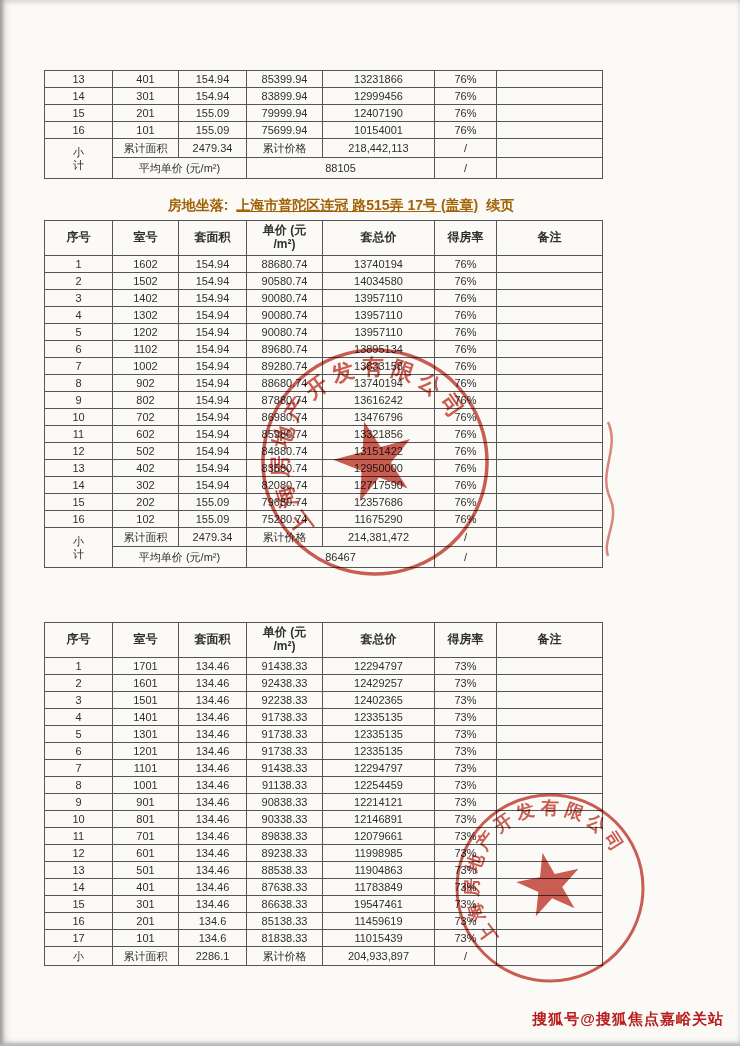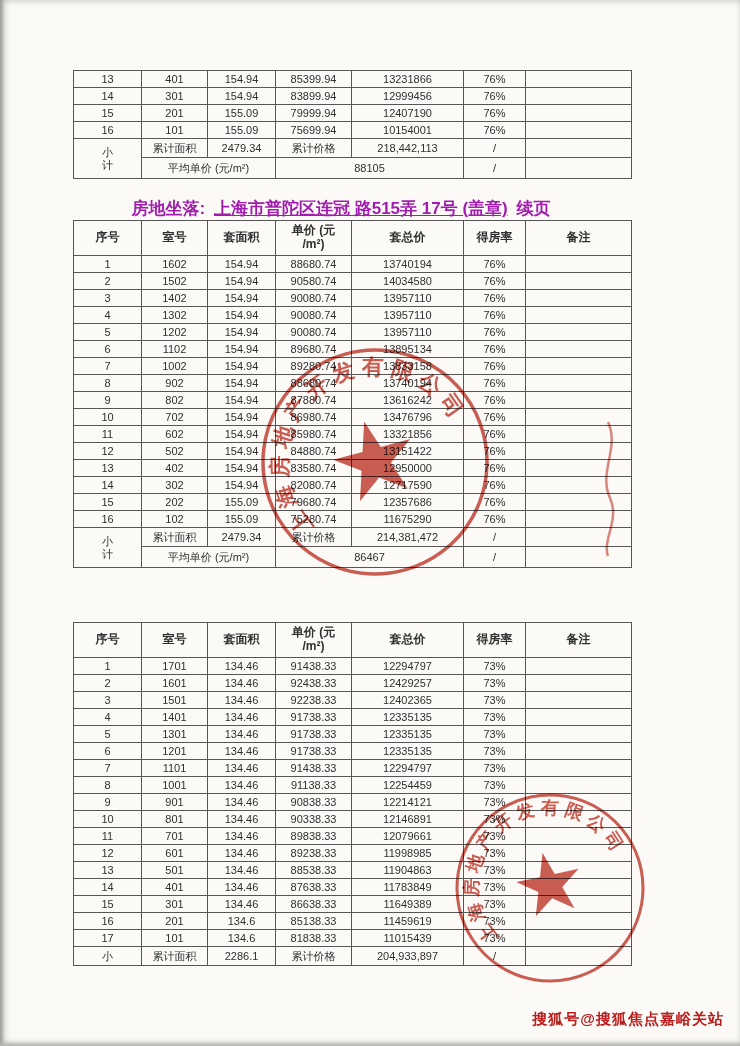--- a/index.html
+++ b/index.html
@@ -11,34 +11,34 @@
   }
   .page{
     position:absolute;inset:0;background:#fbfaf7;
     box-shadow:inset 5px 0 7px rgba(0,0,0,.16), inset 0 -4px 6px rgba(0,0,0,.10), inset 0 3px 4px rgba(0,0,0,.05);
   }
   .edge-left{position:absolute;left:0;top:0;width:5px;height:100%;
     background:linear-gradient(90deg,#9f9e9a,rgba(159,158,154,0));}
   .edge-bottom{position:absolute;left:0;bottom:0;width:100%;height:5px;
     background:linear-gradient(0deg,#b5b4b0,rgba(181,180,176,0));}
   table.sheet{
-    position:absolute;left:73px;border-collapse:collapse;table-layout:fixed;
+    position:absolute;left:44px;border-collapse:collapse;table-layout:fixed;
     width:558px;font-size:11px;color:#2f2f2f;
   }
   .sheet td,.sheet th{
     border:1px solid #565656;text-align:center;vertical-align:middle;
     padding:0 1px;height:16px;line-height:1.15;overflow:hidden;white-space:nowrap;
   }
   .sheet thead th{font-weight:bold;font-size:12px;height:34px;white-space:pre-line;}
   .sheet .sum td{height:18px;}
   .sheet .avg td{height:20px;}
   .stack{white-space:pre-line !important;line-height:1.5;}
   .tbl-title{
     position:absolute;left:62px;width:558px;text-align:center;
-    font-size:17px;font-weight:bold;color:#a21caf;white-space:nowrap;
+    font-size:14px;font-weight:bold;color:#a16207;white-space:nowrap;
   }
   .tbl-title .addr{text-decoration:underline;margin:0 4px;}
   .stamp{position:absolute;mix-blend-mode:multiply;opacity:.82;pointer-events:none;}
   .watermark{
     position:absolute;right:16px;top:1010px;font-size:15px;font-weight:bold;
     color:#b91c1c;letter-spacing:1px;white-space:nowrap;
   }
 </style>
 </head>
 <body>
@@ -457,21 +457,21 @@
           <td>87638.33</td>
           <td>11783849</td>
           <td>73%</td>
           <td></td>
         </tr>
         <tr>
           <td>15</td>
           <td>301</td>
           <td>134.46</td>
           <td>86638.33</td>
-          <td>11649389</td>
+          <td>19547461</td>
           <td>73%</td>
           <td></td>
         </tr>
         <tr>
           <td>16</td>
           <td>201</td>
           <td>134.6</td>
           <td>85138.33</td>
           <td>11459619</td>
           <td>73%</td>

